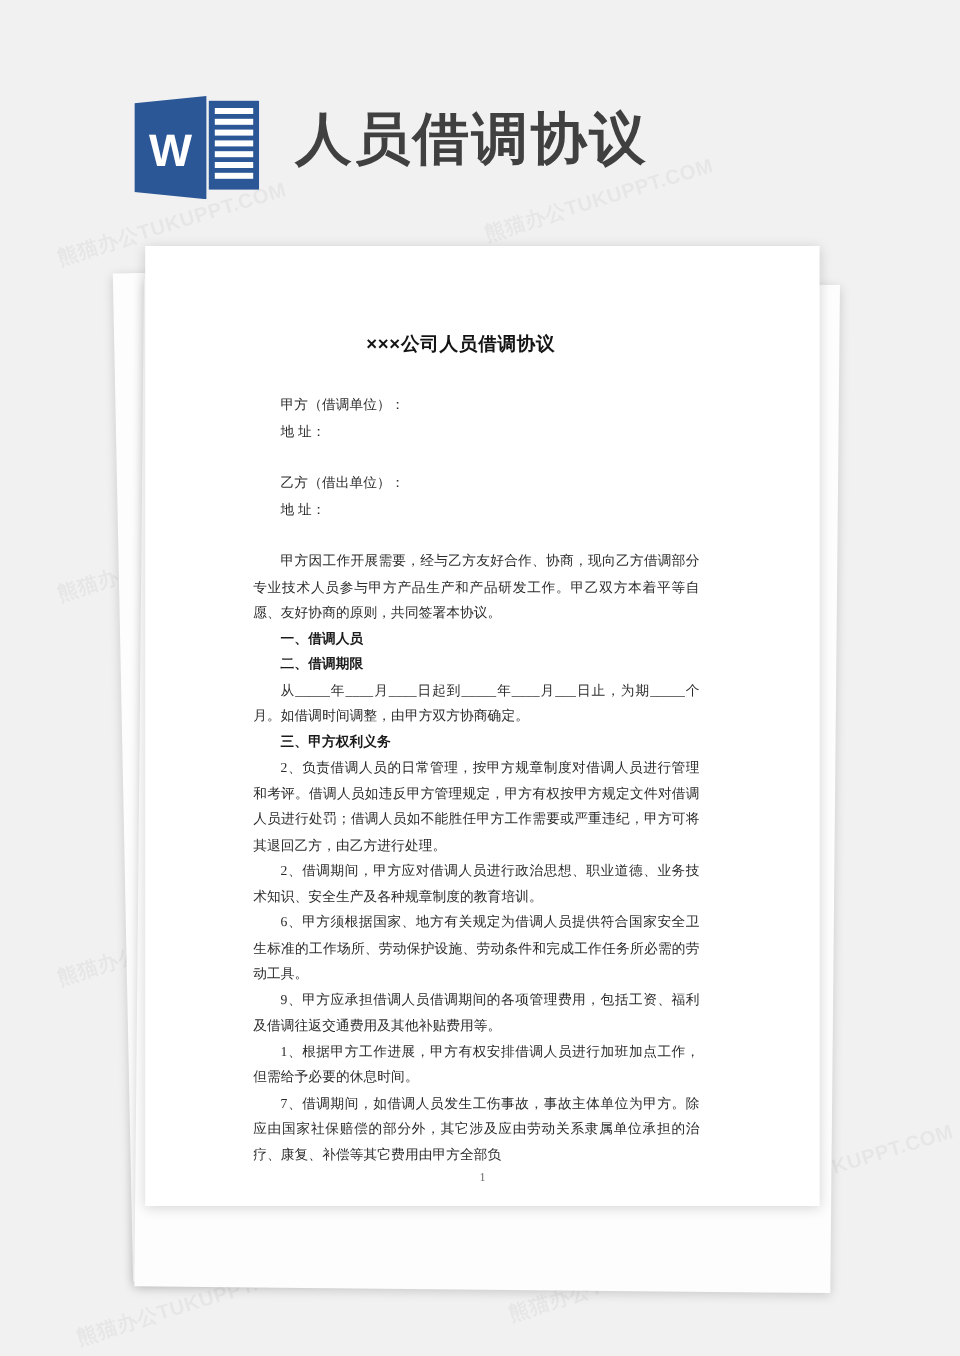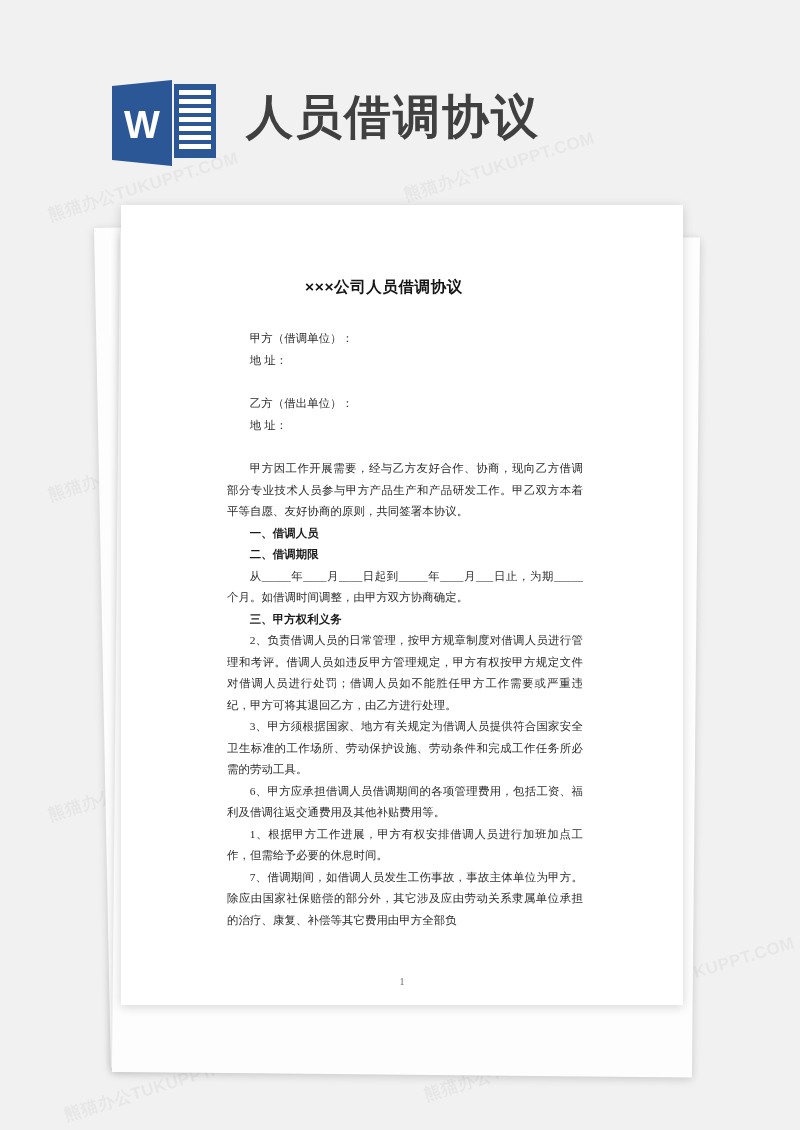--- a/index.html
+++ b/index.html
@@ -115,21 +115,22 @@
     padding-top: 72px;
     text-align: center;
     font-family: "Liberation Sans", "DejaVu Sans", sans-serif;
     font-size: 15.5px;
     font-weight: 700;
     color: #141414;
     letter-spacing: 0.6px;
   }
 
   .body-block {
-    padding: 0 64px 0 106px;
+    padding: 0 64px 0 70px;
+    margin-left: 20px;
   }
 
   p.doc-line,
   p.doc-para,
   p.doc-heading {
     margin: 0;
     color: #2b2b2b;
     font-family: "Liberation Serif", "DejaVu Serif", serif;
     font-size: 11.4px;
     line-height: 21.5px;
@@ -223,22 +224,23 @@
 
       <p class="doc-para">甲方因工作开展需要，经与乙方友好合作、协商，现向乙方借调部分专业技术人员参与甲方产品生产和产品研发工作。甲乙双方本着平等自愿、友好协商的原则，共同签署本协议。</p>
 
       <p class="doc-heading">一、借调人员</p>
 
       <p class="doc-heading">二、借调期限</p>
       <p class="doc-para">从_____年____月____日起到_____年____月___日止，为期_____个月。如借调时间调整，由甲方双方协商确定。</p>
 
       <p class="doc-heading">三、甲方权利义务</p>
       <p class="doc-para">2、负责借调人员的日常管理，按甲方规章制度对借调人员进行管理和考评。借调人员如违反甲方管理规定，甲方有权按甲方规定文件对借调人员进行处罚；借调人员如不能胜任甲方工作需要或严重违纪，甲方可将其退回乙方，由乙方进行处理。</p>
-      <p class="doc-para">3、甲方须根据国家、地方有关规定为借调人员提供符合国家安全卫生标准的工作场所、劳动保护设施、劳动条件和完成工作任务所必需的劳动工具。</p>
-      <p class="doc-para">6、甲方应承担借调人员借调期间的各项管理费用，包括工资、福利及借调往返交通费用及其他补贴费用等。</p>
+      <p class="doc-para">2、借调期间，甲方应对借调人员进行政治思想、职业道德、业务技术知识、安全生产及各种规章制度的教育培训。</p>
+      <p class="doc-para">6、甲方须根据国家、地方有关规定为借调人员提供符合国家安全卫生标准的工作场所、劳动保护设施、劳动条件和完成工作任务所必需的劳动工具。</p>
+      <p class="doc-para">9、甲方应承担借调人员借调期间的各项管理费用，包括工资、福利及借调往返交通费用及其他补贴费用等。</p>
       <p class="doc-para">1、根据甲方工作进展，甲方有权安排借调人员进行加班加点工作，但需给予必要的休息时间。</p>
       <p class="doc-para">7、借调期间，如借调人员发生工伤事故，事故主体单位为甲方。除应由国家社保赔偿的部分外，其它涉及应由劳动关系隶属单位承担的治疗、康复、补偿等其它费用由甲方全部负</p>
 
     </div>
 
     <div id="page-number">1</div>
   </div>
 </div>
 
 </body></html>

